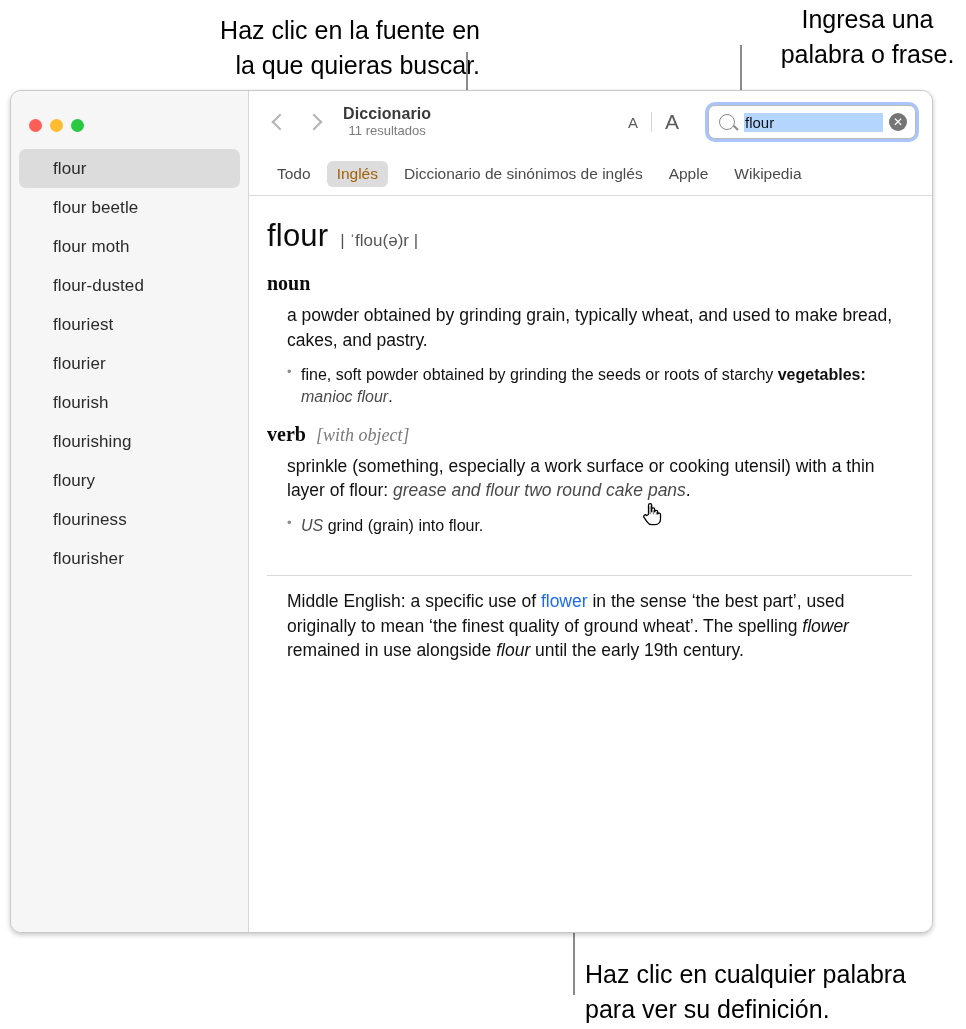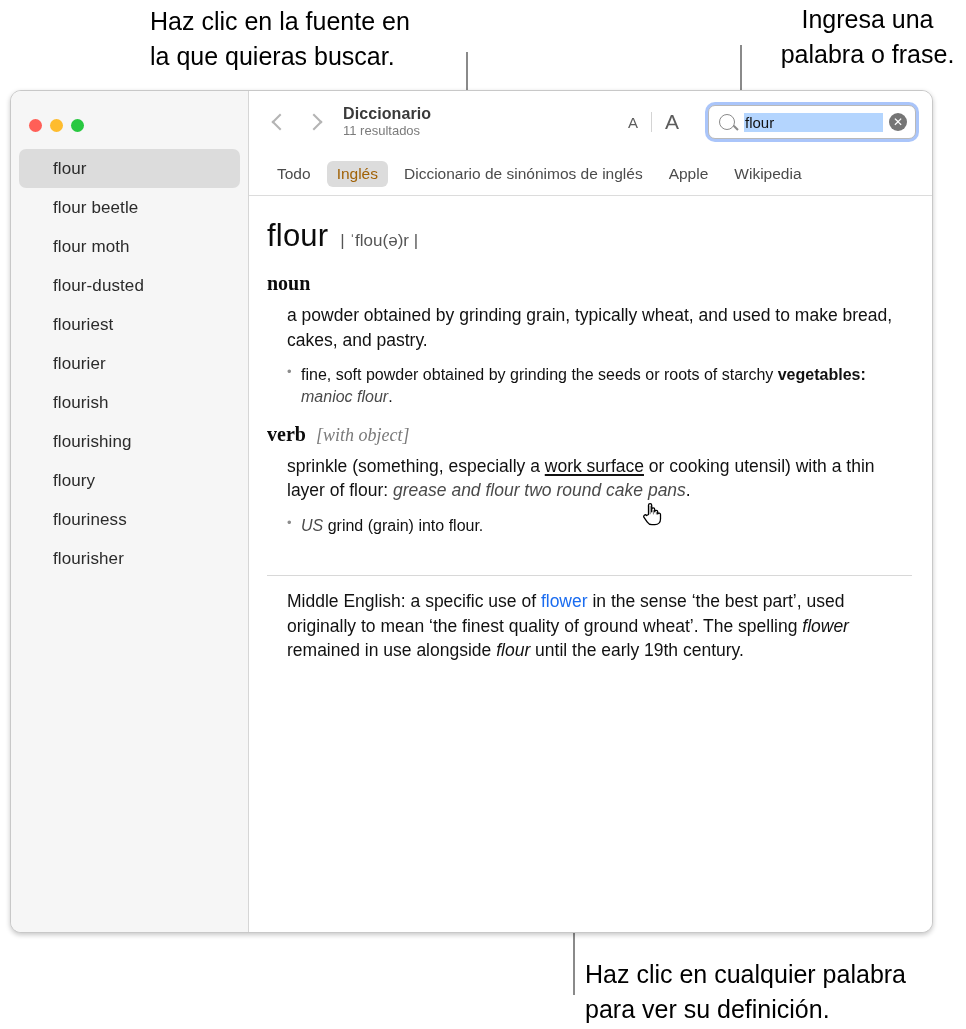--- a/index.html
+++ b/index.html
@@ -20,23 +20,23 @@
   .callout {
     position: absolute;
     color: #000000;
     font-size: 25px;
     line-height: 1.38;
     font-family: "Liberation Sans", sans-serif;
     white-space: pre-line;
   }
   #callout-source {
     left: 150px;
-    top: 4px;
+    top: 13px;
     width: 330px;
-    text-align: left;
+    text-align: right;
   }
   #callout-search {
     left: 760px;
     top: 2px;
     width: 215px;
     text-align: center;
   }
   #callout-word {
     left: 585px;
     top: 957px;
@@ -171,20 +171,21 @@
   #app-title {
     font-size: 16px;
     font-weight: bold;
     color: #3a3a3a;
     letter-spacing: 0.1px;
   }
   #result-count {
     font-size: 13px;
     color: #7b7b7b;
     margin-top: 1px;
+    text-align: center;
   }
 
   #toolbar-spacer { flex: 1; }
 
   #font-size-controls {
     display: flex;
     align-items: center;
     gap: 0px;
     margin-right: 16px;
   }
@@ -345,21 +346,20 @@
     color: #8c8c8c;
     font-size: 13px;
   }
   .ital { font-style: italic; }
   .ital-gray { font-style: italic; color: #4a4a4a; }
   .bold { font-weight: bold; }
   .wordlink {
     color: #1a6cf0;
   }
   .hoverlink {
-    text-decoration: underline;
     text-decoration-thickness: 1.5px;
     text-underline-offset: 2px;
     margin-top: 24px;
   }
 
   #origin-block { margin-top: 38px; }
   #origin-label {
     font-size: 13.5px;
     letter-spacing: 0.9px;
     color: #8c8c8c;

